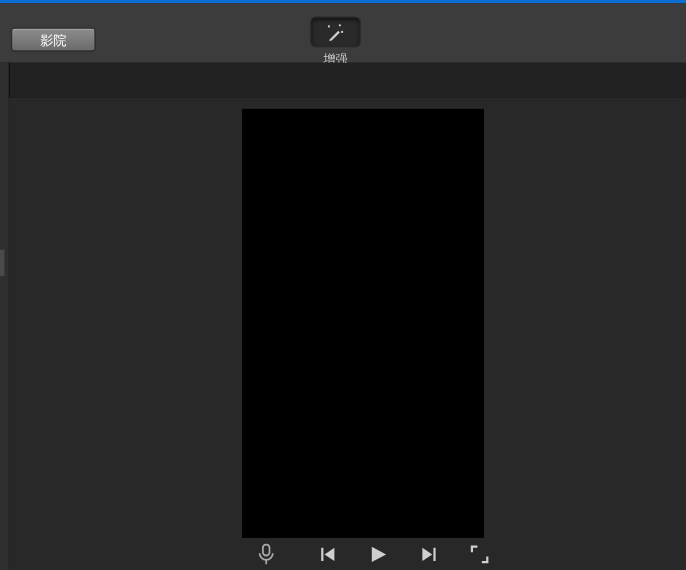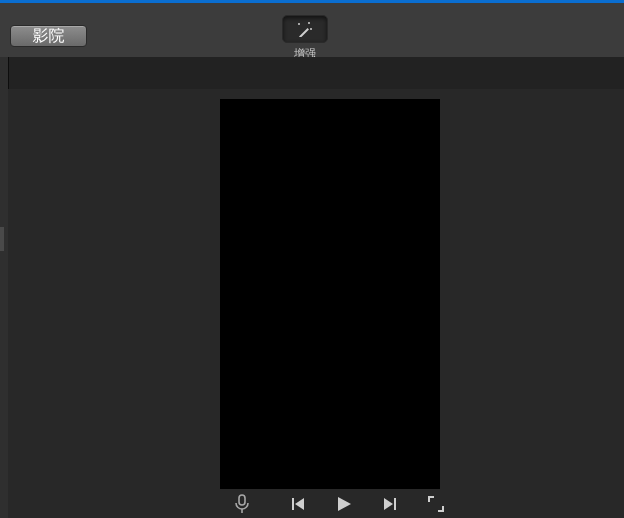--- a/index.html
+++ b/index.html
@@ -1,18 +1,18 @@
 <!DOCTYPE html>
 <html><head>
 <meta charset="utf-8">
 <style>
   html,body{margin:0;padding:0;width:624px;height:518px;background:#2b2b2b;font-family:"Helvetica Neue",Arial,sans-serif;font-size:11px;color:#ccc;overflow:hidden;}
   .bluebar{position:absolute;left:0;top:0;width:624px;height:3px;background:#0a6ed1;}
   .topbar{position:absolute;left:0;top:3px;width:624px;height:54px;background:#3c3c3c;border-bottom:1px solid #1a1a1a;}
-  .theater-btn{position:absolute;left:10px;top:22px;width:75px;height:20px;border-radius:4px;background:linear-gradient(#8d8d8d,#6a6a6a);border:1px solid #2a2a2a;color:#fff;display:flex;align-items:flex-start;justify-content:center;font-size:16px;box-shadow:inset 0 1px 0 rgba(255,255,255,.25);}
+  .theater-btn{position:absolute;left:10px;top:22px;width:75px;height:20px;border-radius:4px;background:linear-gradient(#8d8d8d,#6a6a6a);border:1px solid #2a2a2a;color:#fff;display:flex;align-items:flex-end;justify-content:center;font-size:12px;box-shadow:inset 0 1px 0 rgba(255,255,255,.25);}
   .top-group{position:absolute;left:282px;top:12px;display:flex;gap:12px;}
   .top-item{display:flex;flex-direction:column;align-items:center;gap:3px;}
   .top-icon-btn{width:44px;height:26px;border-radius:5px;background:#4b4b4b;border:1px solid #2a2a2a;display:flex;align-items:center;justify-content:center;box-shadow:inset 0 1px 0 rgba(255,255,255,.08);}
   .top-icon-btn.selected{background:#2a2a2a;box-shadow:inset 0 2px 4px rgba(0,0,0,.6);}
   .top-label{color:#cfcfcf;font-size:11px;}
   .toolrow{position:absolute;left:0;top:57px;width:624px;height:32px;background:#222;border-bottom:1px solid #0d0d0d;}
   .side-stub{position:absolute;left:0;top:57px;width:8px;height:461px;background:#2f2f2f;border-right:1px solid #0d0d0d;}
   .side-mark{position:absolute;left:0;top:170px;width:4px;height:24px;background:#4a4a4a;}
   .tool-icons{position:absolute;left:174px;top:60px;display:flex;gap:16px;align-items:center;}
   .tool-btn{width:24px;height:24px;display:flex;align-items:center;justify-content:center;}

